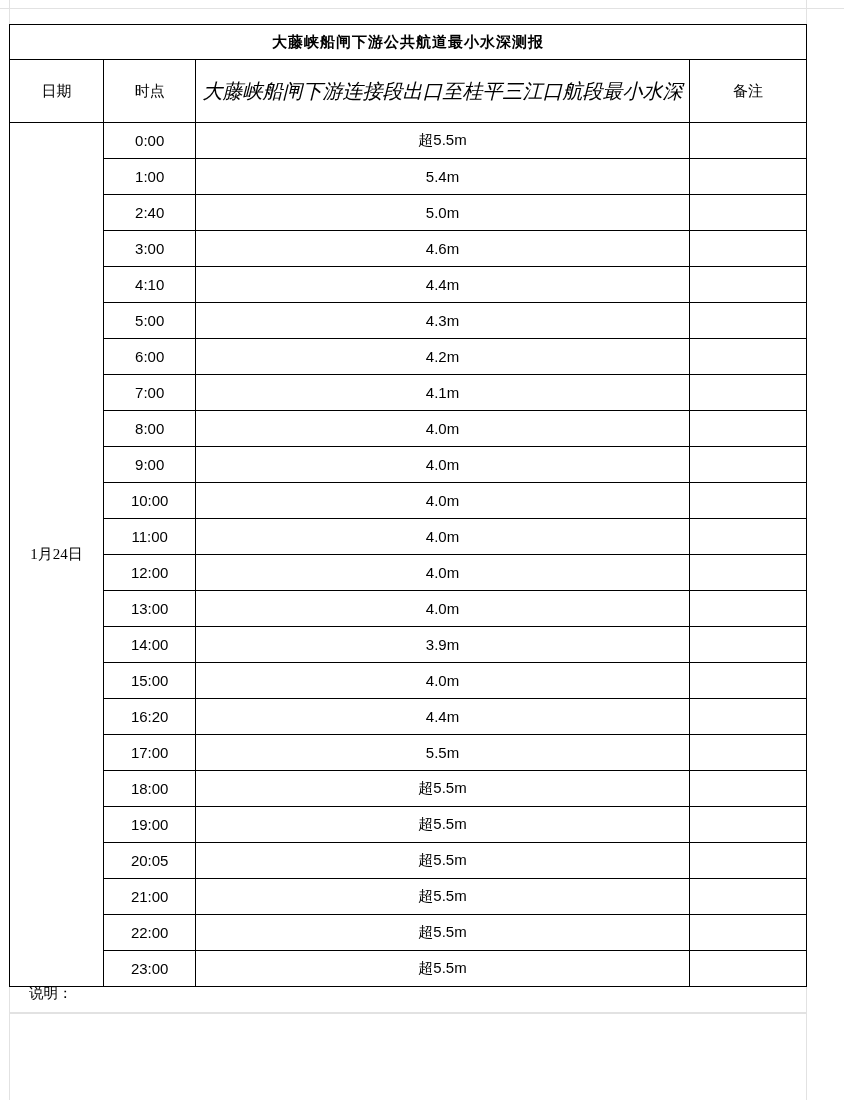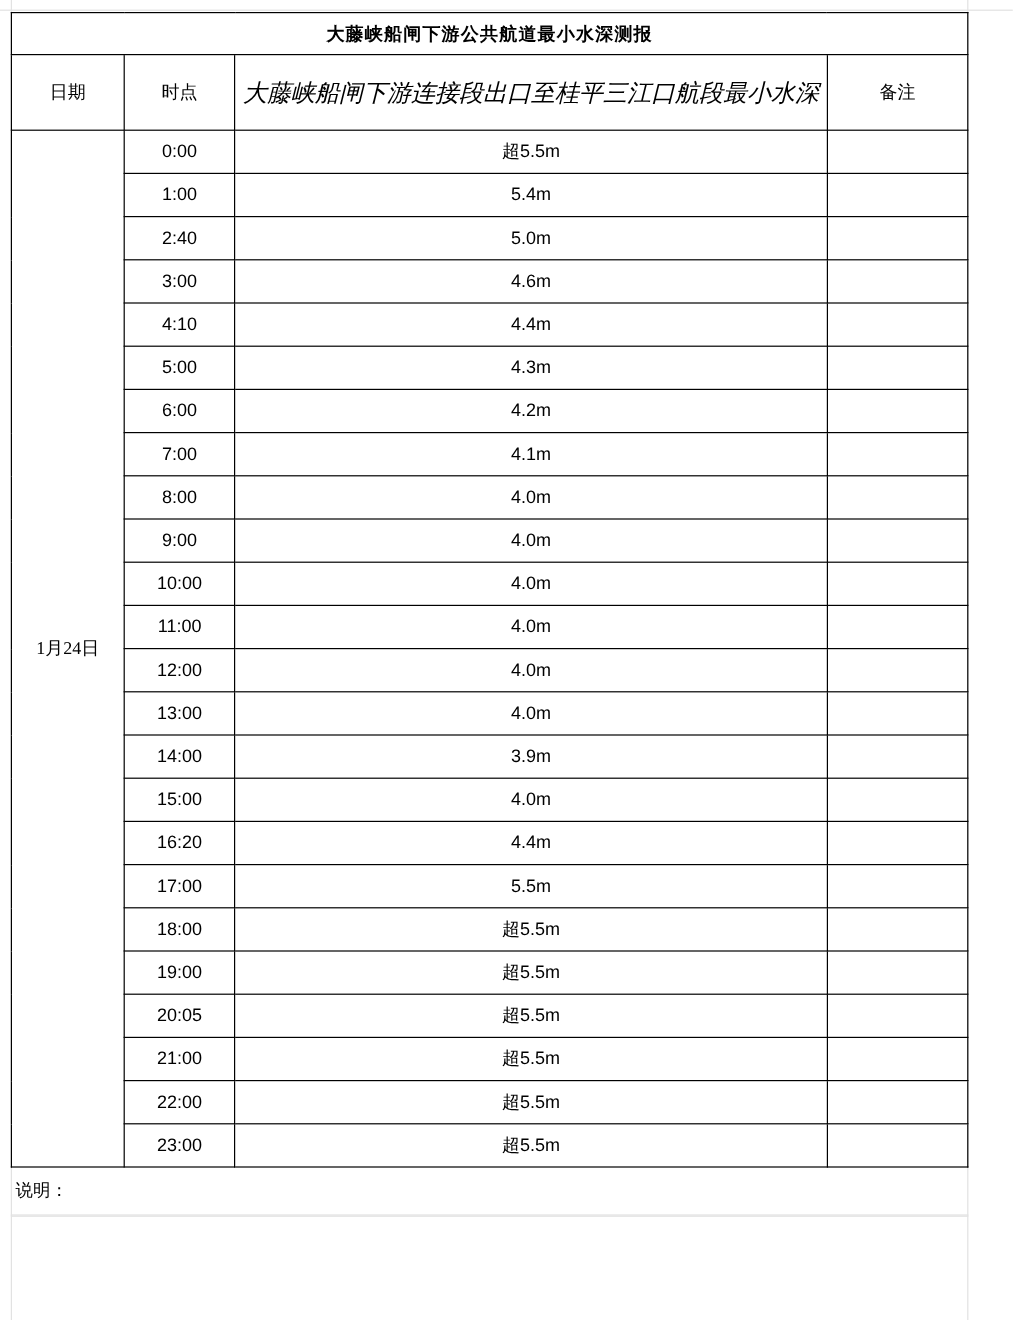--- a/index.html
+++ b/index.html
@@ -25,21 +25,21 @@
     position: absolute;
     background: #e2e2e2;
   }
   .v1 { left: 9px;  top: 0; width: 1px; height: 1100px; }
   .v2 { left: 806px; top: 0; width: 1px; height: 1100px; }
   .h-top { left: 0; top: 8px; width: 844px; height: 1px; }
 
   table.report {
     position: absolute;
     left: 9px;
-    top: 10px;
+    top: 24px;
     border-collapse: collapse;
     table-layout: fixed;
     width: 798px;
   }
   table.report td {
     border: 1px solid #000000;
     text-align: center;
     vertical-align: middle;
     font-size: 15px;
     padding: 0;
@@ -86,21 +86,21 @@
     top: 975px;
     width: 798px;
     font-family: "Liberation Serif", serif;
     font-size: 14.5px;
     line-height: 1;
   }
   .note-row {
     height: 37px;
     display: flex;
     align-items: center;
-    padding-left: 4px;
+    padding-left: 20px;
     box-sizing: border-box;
   }
   .note-sep {
     width: 798px;
     height: 1px;
     background: #e2e2e2;
   }
 </style>
 </head>
 <body>

